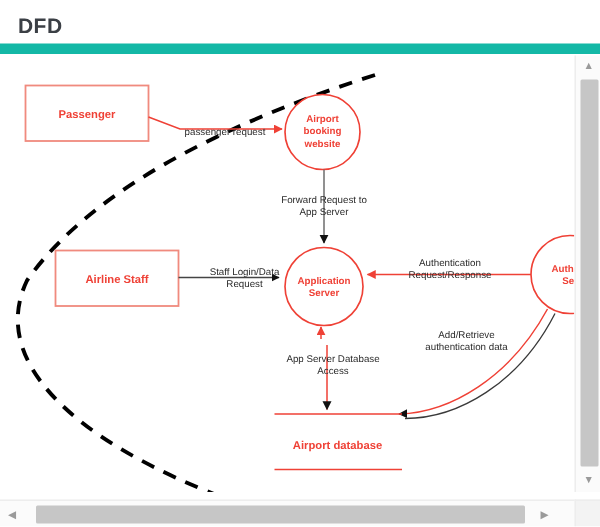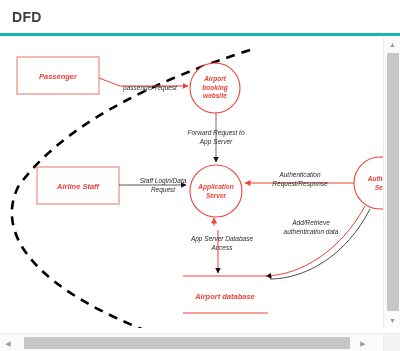--- a/index.html
+++ b/index.html
@@ -8,37 +8,37 @@
     background:#ffffff;
     font-family:"Liberation Sans", sans-serif;
     overflow:hidden;
   }
   #app { position:relative; width:400px; height:351px; background:#ffffff; }
 
   
   .header {
     position:absolute; left:0; top:0; width:400px; height:36px;
     background:#ffffff;
-    border-bottom:3px solid #14b8a6;
+    border-bottom:7px solid #14b8a6;
   }
   .header-title {
     position:absolute; left:12px; top:9px;
     font-size:14px; font-weight:bold; color:#3b3f45;
     letter-spacing:0.3px;
   }
   .header-topline {
     position:absolute; left:0; top:0; width:400px; height:2px;
     background:#f5f5f5;
   }
 
   
   .canvas-wrap {
     position:absolute; left:0; top:37px;
     width:383px; height:291px;
-    background:#ffffff; overflow:hidden;font-style:italic;
+    background:#ffffff; overflow:hidden;
   }
   .canvas-svg { position:absolute; left:0; top:0; }
 
   
   .vscroll {
     position:absolute; right:0; top:37px; width:17px; height:291px;
     background:#fbfbfb; border-left:1px solid #ededed;
   }
   .vscroll-btn {
     position:absolute; left:0; width:17px; height:15px;

